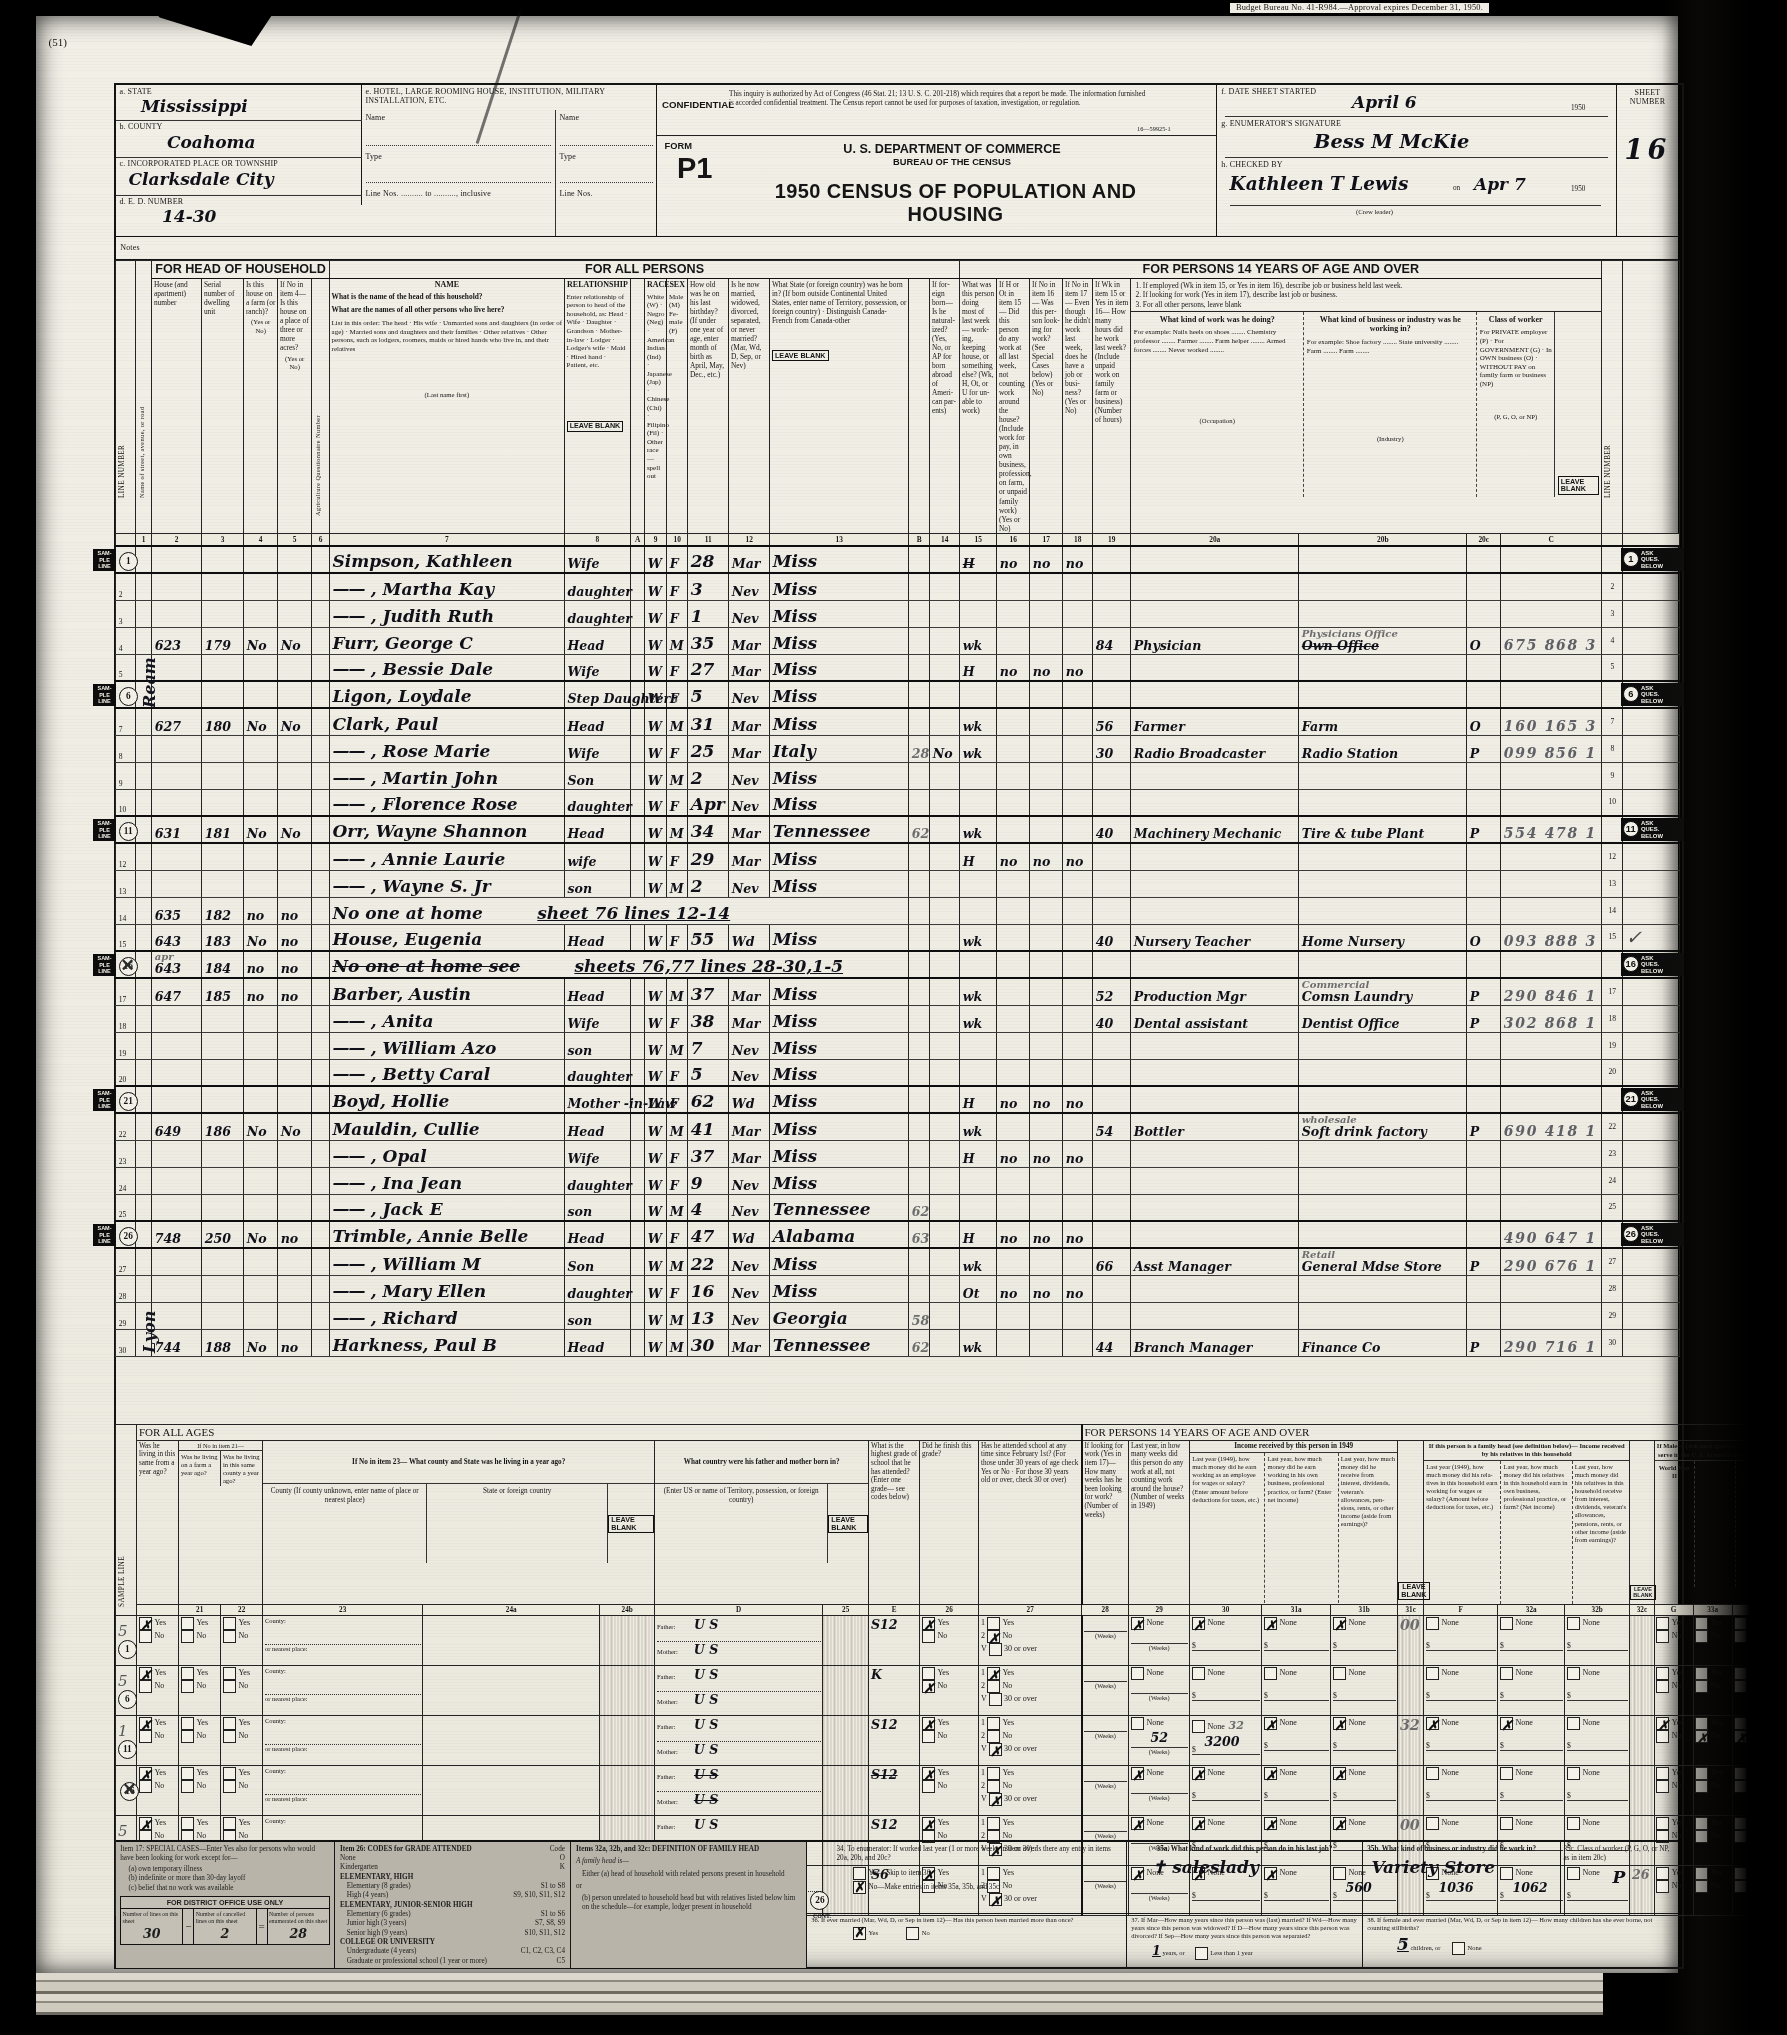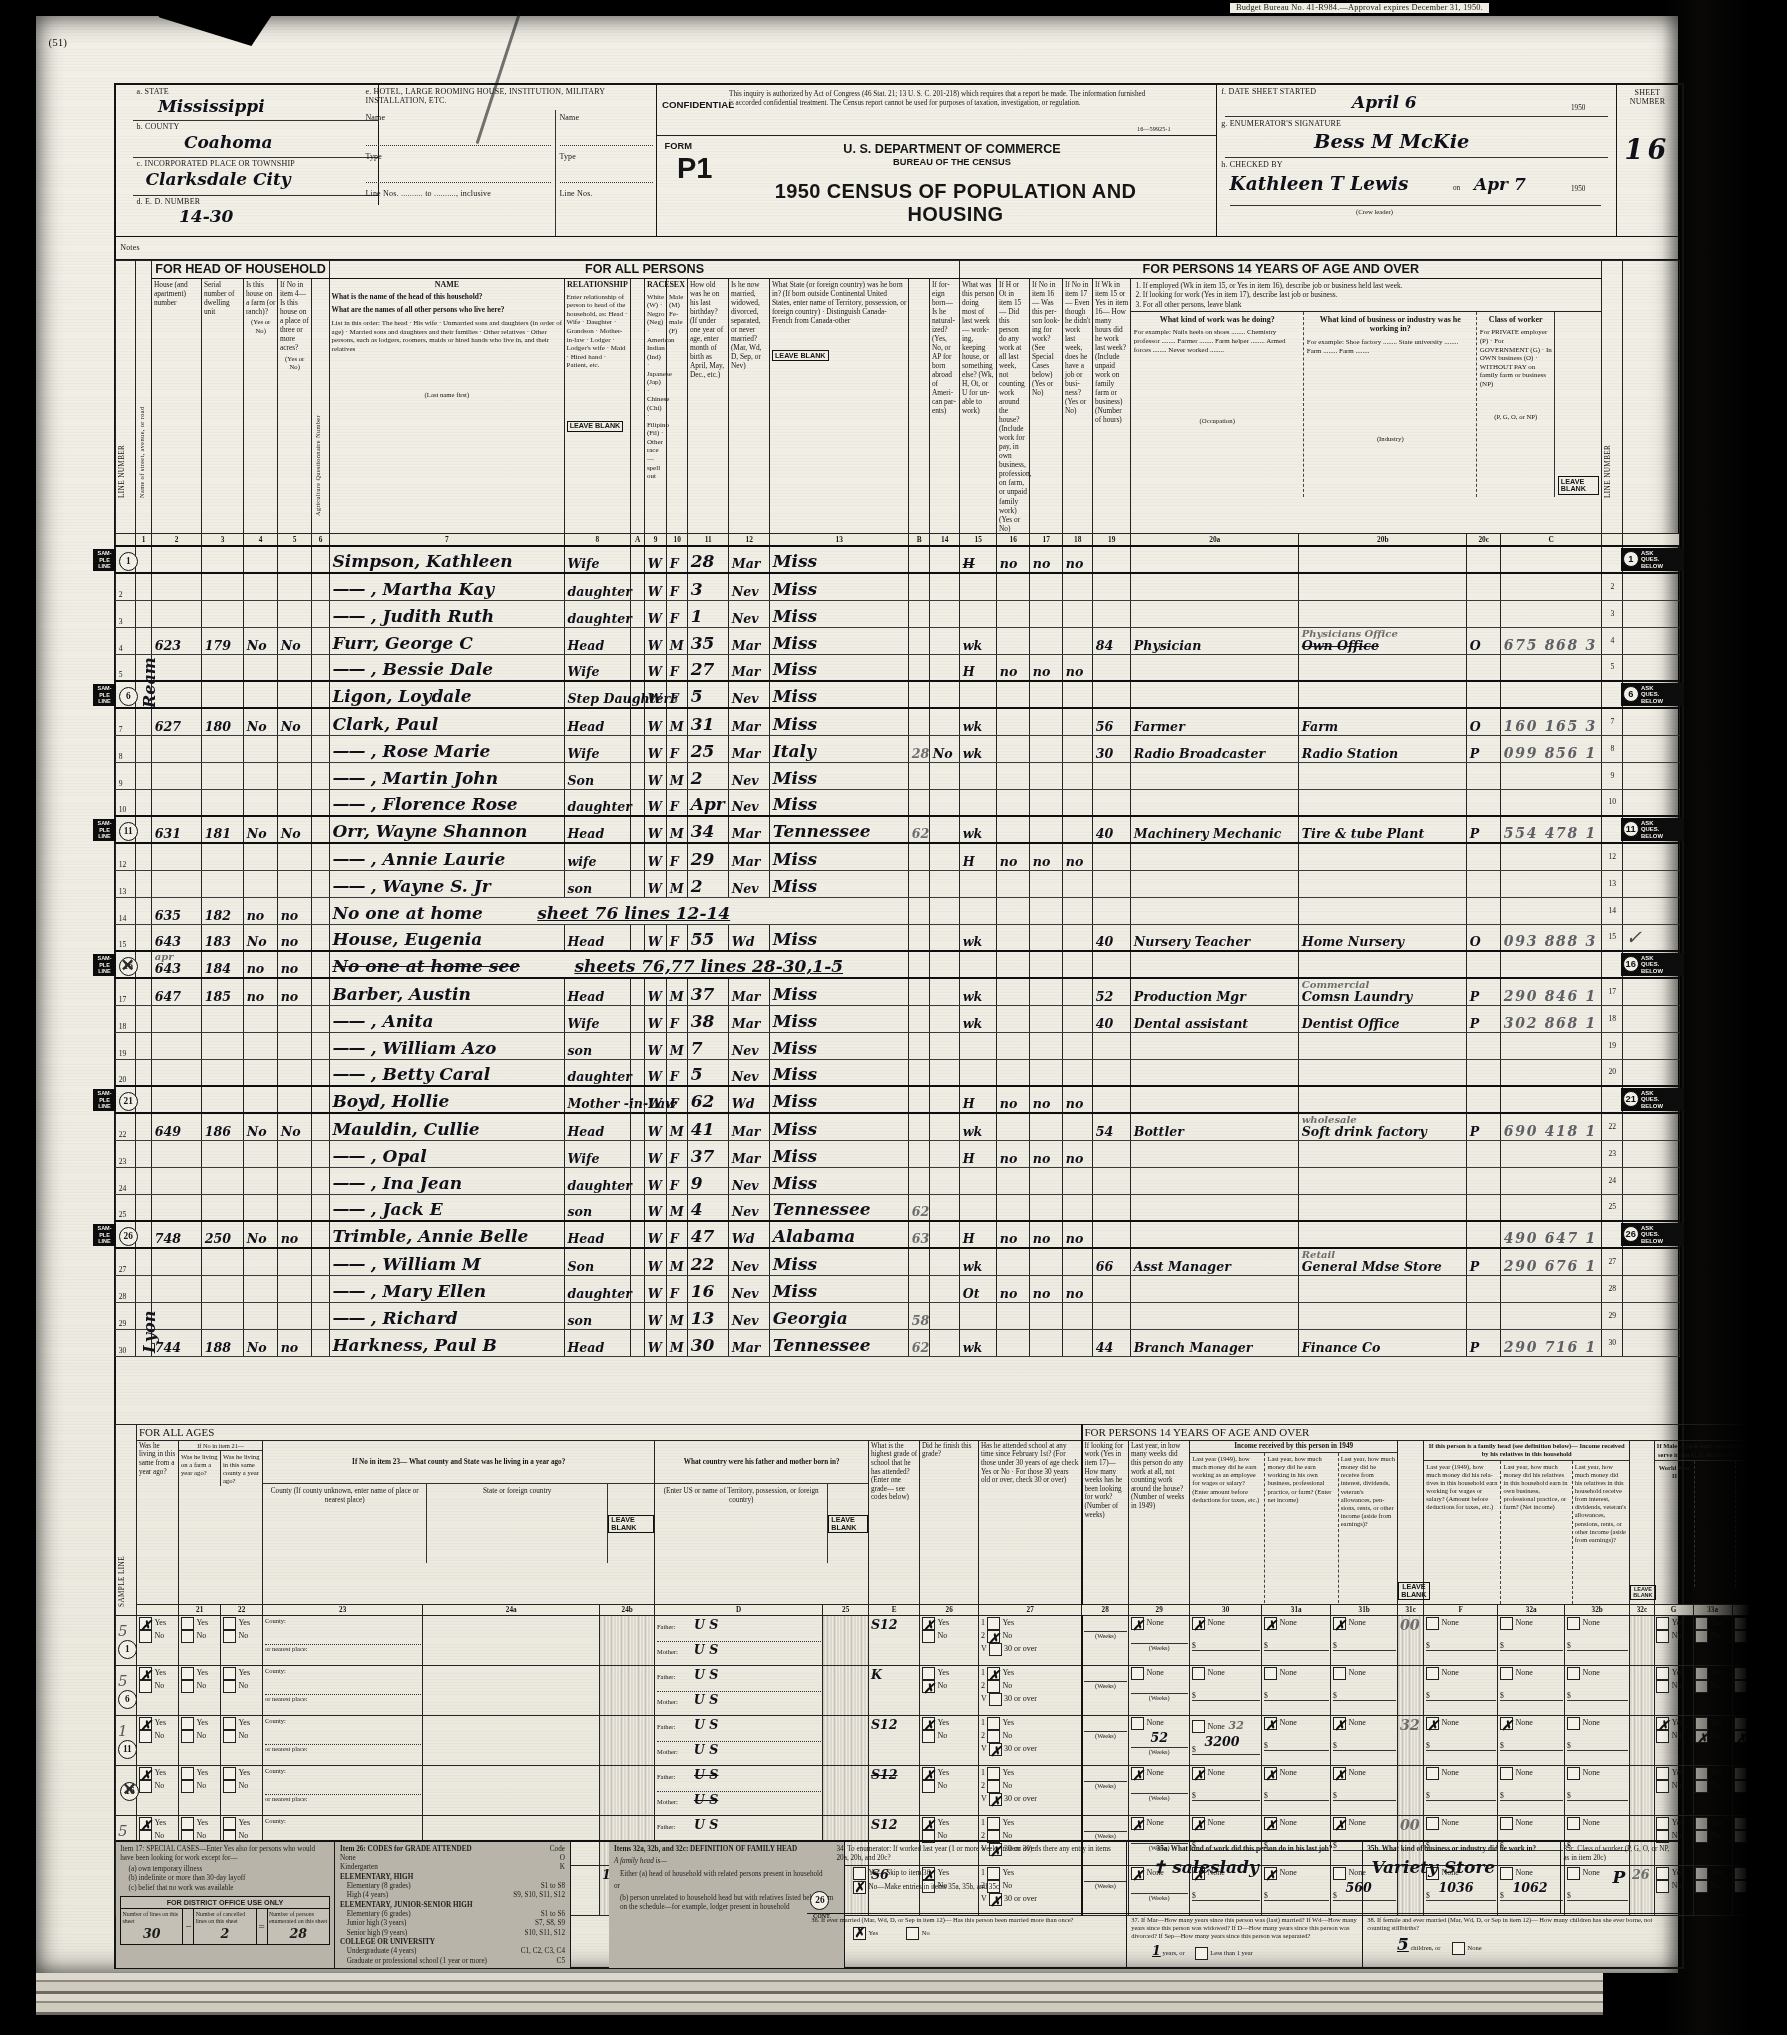--- a/index.html
+++ b/index.html
@@ -89,21 +89,21 @@
 <div class="wedge" style="left:143px;"></div>
 <div class="crease"></div>
 
 <div class="abs" style="left:36px;top:16px;width:1642px;height:1957px;">
   <div class="h51">(51)</div>
 
   <div class="fb">
 
     <div class="abs" style="left:0;top:0;width:1562px;height:152px;border-bottom:1.7px solid #111;">
 
-      <div class="abs cell" style="left:17px;top:0;width:246px;height:120px;border-bottom:none;">
+      <div class="abs cell" style="left:0;top:0;width:246px;height:120px;border-bottom:none;">
         <div class="abs" style="left:3.4px;top:1.7px;"><span class="lab">a. STATE</span></div>
         <div class="abs" style="left:25px;top:11px;"><span class="hw">Mississippi</span></div>
         <div class="abs" style="left:0;top:35px;width:246px;border-top:0.8px solid #333;"></div>
         <div class="abs" style="left:3.4px;top:37px;"><span class="lab">b. COUNTY</span></div>
         <div class="abs" style="left:51px;top:47px;"><span class="hw">Coahoma</span></div>
         <div class="abs" style="left:0;top:72px;width:246px;border-top:0.8px solid #333;"></div>
         <div class="abs" style="left:3.4px;top:74px;"><span class="lab">c. INCORPORATED PLACE OR TOWNSHIP</span></div>
         <div class="abs" style="left:12.6px;top:84px;"><span class="hw">Clarksdale City</span></div>
         <div class="abs" style="left:0;top:110px;width:246px;border-top:0.8px solid #333;"></div>
         <div class="abs" style="left:3.4px;top:112px;"><span class="lab">d. E. D. NUMBER</span></div>
@@ -1920,21 +1920,21 @@
         <div><b>COLLEGE OR UNIVERSITY</b></div>
         <div style="display:flex;justify-content:space-between;padding-left:6.7px;">
             <span>Undergraduate (4 years)</span>
             <span>C1, C2, C3, C4</span>
           </div>
         <div style="display:flex;justify-content:space-between;padding-left:6.7px;">
             <span>Graduate or professional school (1 year or more)</span>
             <span>C5</span>
           </div>
       </div>
-      <div class="abs cell gray fs17" style="left:455px;top:0;width:236px;height:126px;padding:2.5px 5px;border-bottom:none;margin-left:38px;">
+      <div class="abs cell gray fs17" style="left:455px;top:0;width:236px;height:126px;padding:2.5px 5px;border-bottom:none;">
         <div><b>Items 32a, 32b, and 32c:  DEFINITION OF FAMILY HEAD</b></div>
         <div style="margin-top:3.4px;font-style:italic;">A family head is—</div>
         <div style="margin-top:3.4px;padding-left:5.9px;">Either (a) head of household with related persons present in household</div>
         <div style="margin-top:2.5px;">or</div>
         <div style="margin-top:2.5px;padding-left:5.9px;">(b) person unrelated to household head but with relatives listed below him on the schedule—for example, lodger present in household</div>
       </div>
 
       <div class="abs cell fs17" style="left:691px;top:0;width:320px;height:72px;">
         <span class="circ" style="position:absolute;left:3.4px;bottom:3.4px;">26</span>
         <span style="position:absolute;left:5.9px;bottom:-7.6px;font-size:5.9px;font-weight:bold;">CONT.</span>

